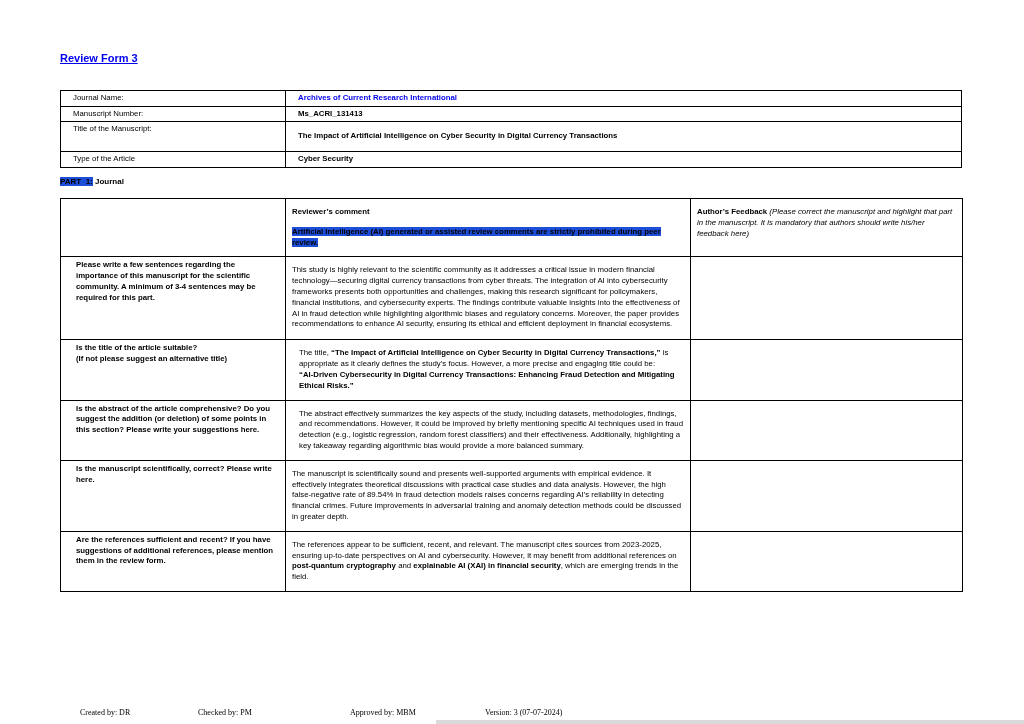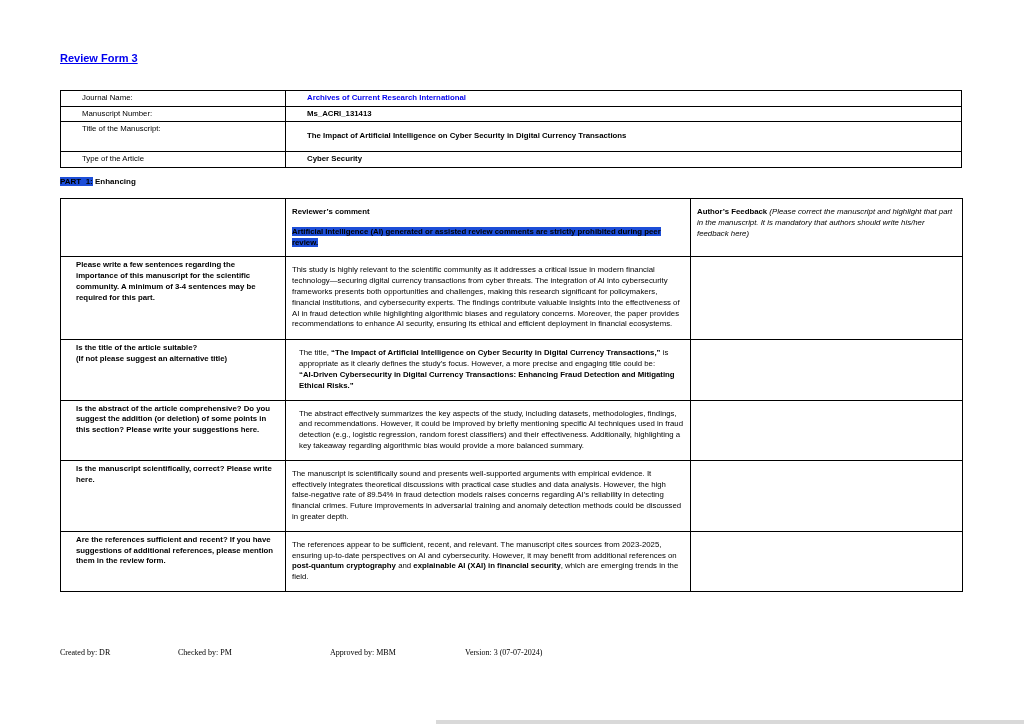--- a/index.html
+++ b/index.html
@@ -18,21 +18,21 @@
     font-size:11px; font-weight:bold;
     color:#0000EE; text-decoration:underline;
     cursor:pointer;
   }
 
   table { border-collapse:collapse; table-layout:fixed; }
   td { border:1px solid #000; }
 
   
   .meta-table { position:absolute; left:60px; top:90px; width:902px; }
-  .meta-table td { font-size:7.8px; line-height:10.5px; padding:2px 21px; vertical-align:middle; }
+  .meta-table td { font-size:7.8px; line-height:10.5px; padding:2px 12px; vertical-align:middle; }
   .meta-table td.lbl { width:225px; vertical-align:top; }
   .meta-table td.val { font-weight:bold; }
   .meta-table td.val.link { color:#0000EE; font-weight:bold; cursor:pointer;margin-left:16px; }
   .meta-table tr.r1 td { height:14px; }
   .meta-table tr.r2 td { height:13px;margin-left:20px; }
   .meta-table tr.r3 td { height:30px; }
   .meta-table tr.r3 td.lbl { padding-top:2px; }
   .meta-table tr.r4 td { height:15px; }
 
   .part-heading { position:absolute; left:60px; top:177px; font-size:8px; font-weight:bold; }
@@ -52,22 +52,22 @@
     padding:3px 8px 2px 15px;
   }
   .comments-table td.ccell { white-space:pre-line; }
   .comments-table td.ccell.indent { padding-left:13px; }
   .comments-table td.fcell { }
   .hdr-title { font-weight:bold; }
   .ai-notice-wrap { margin-top:9px; }
 
   
   .footer-item {
-    position:absolute; top:648px;
-    font-size:8px; font-family:"Liberation Serif", serif;
+    position:absolute; top:708px;
+    font-size:8px; font-family:"Liberation Serif", serif;margin-left:20px;
   }
   .f1 { left:60px; } .f2 { left:178px; } .f3 { left:330px; } .f4 { left:465px; }
 
   .bottom-edge { position:absolute; right:0; bottom:0; width:588px; height:4px; background:#d9d9d9; }
 </style>
 </head>
 <body>
 
 <div class="page">
 
@@ -88,21 +88,21 @@
       <td class="val">The Impact of Artificial Intelligence on Cyber Security in Digital Currency Transactions</td>
     </tr>
     <tr class="r4">
       <td class="lbl">Type of the Article</td>
       <td class="val">Cyber Security</td>
     </tr>
   </tbody>
     </table>
 
   <div class="part-heading">
-    <span class="seg hl">PART  1:</span><span class="seg"> Enhancing</span>
+    <span class="seg hl">PART  1:</span><span class="seg"> Journal</span>
   </div>
 
   <table class="comments-table">
     <colgroup>
         <col style="width:225px">
         <col style="width:405px">
         <col style="width:272px">
       </colgroup>
 
     <tbody>

